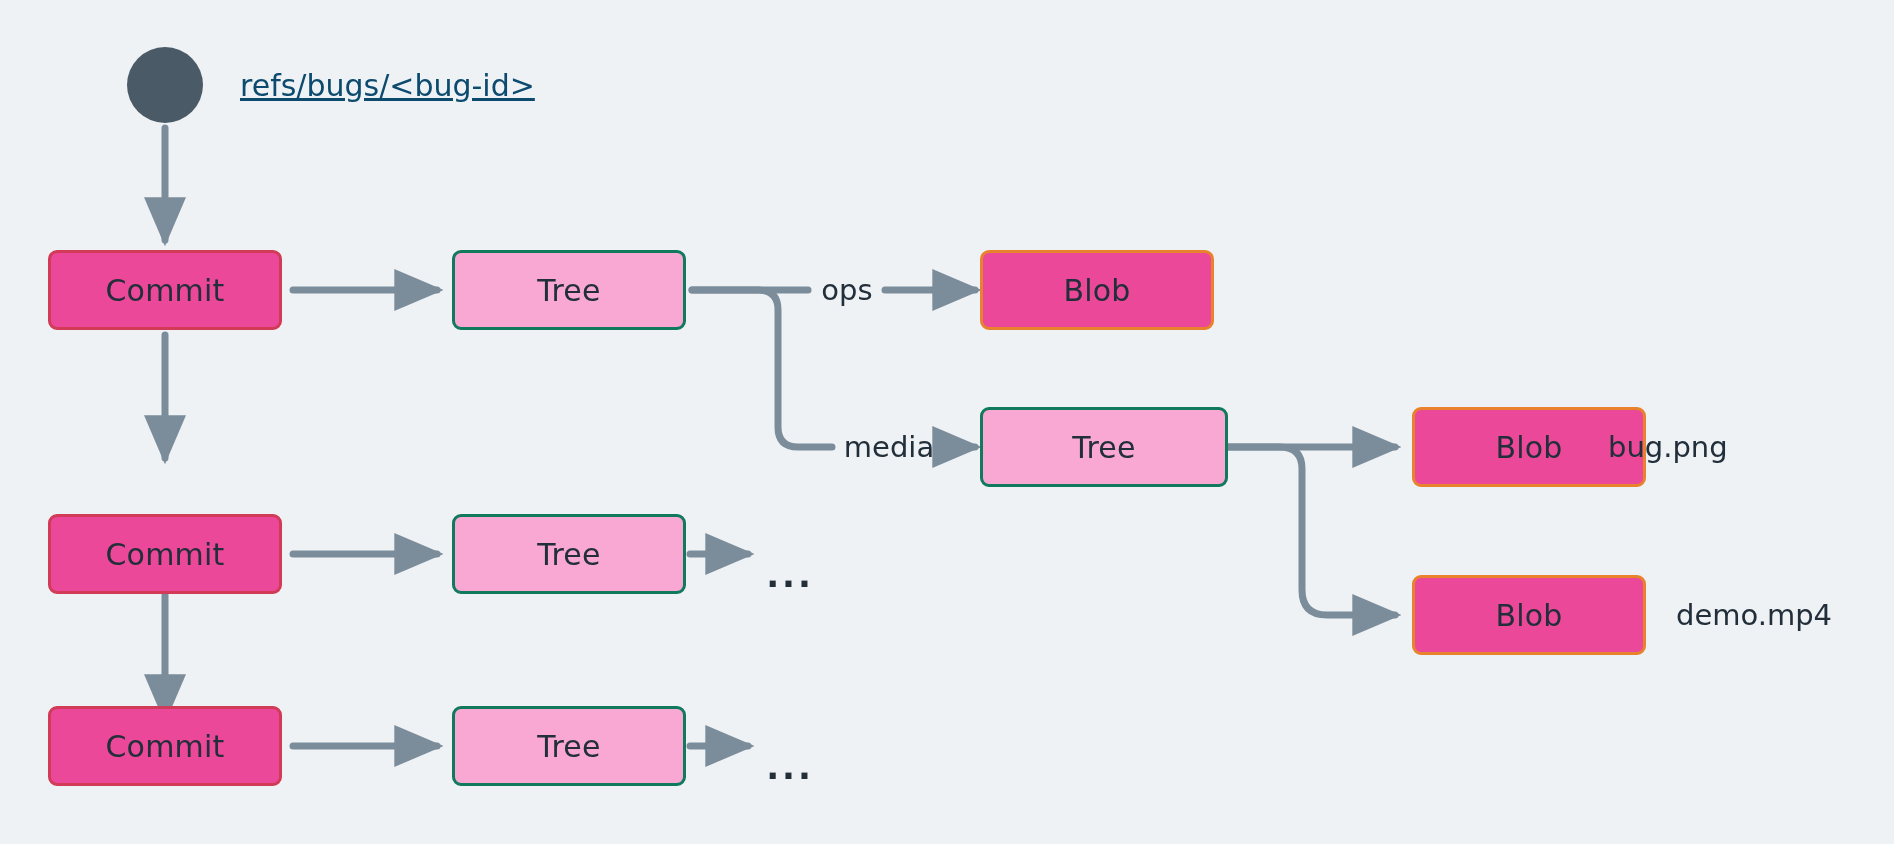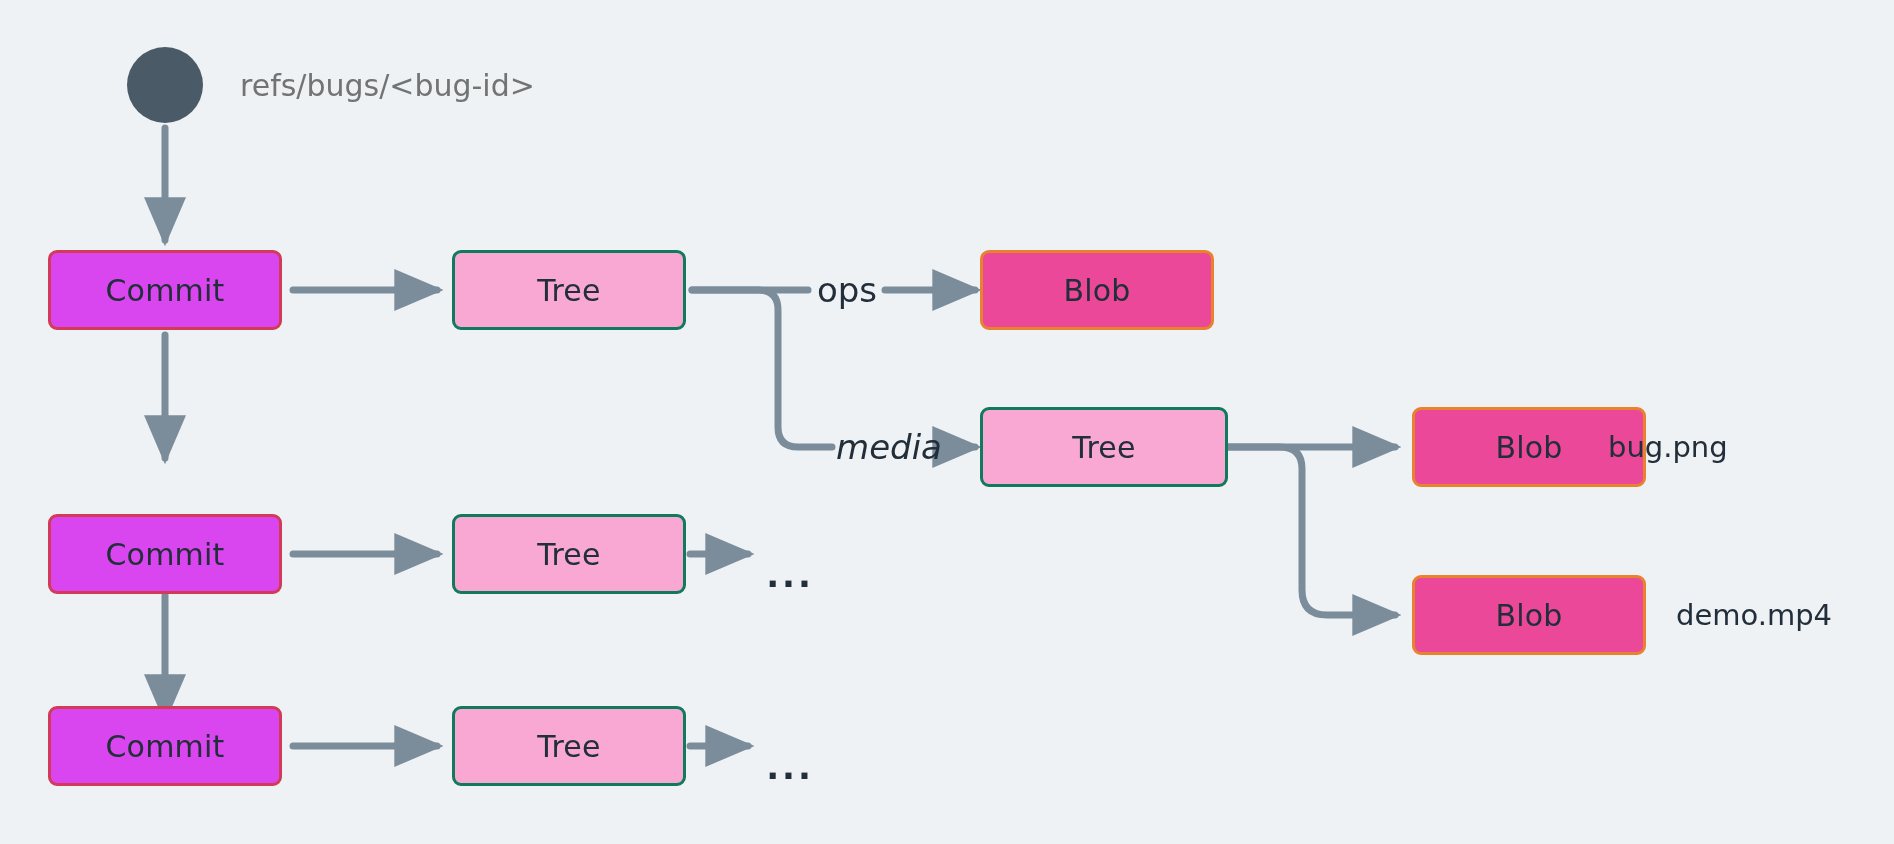--- a/index.html
+++ b/index.html
@@ -31,39 +31,40 @@
   }
   .node-label {
     border-radius: 9px;
     border-width: 3px;
     border-style: solid;
     font-size: 30px;
     color: #222f3a;
     letter-spacing: 0.2px;
   }
   .node-commit {
-    background: #d946ef;
+    background: #ec4899;
     border-color: #d23b57;
     text-align: right;
   }
   .node-tree {
     background: #f9a8d4;
     border-color: #11795c;
   }
   .node-blob {
     background: #ec4899;
     border-color: #e8822c;
   }
   .ref-label {
     font-size: 30px;
-    color: #737373;
+    color: #0c4a6e;
     justify-content: flex-start;
+    text-decoration: underline;
   }
   .edge-label {
-    font-size: 34px;
+    font-size: 29px;
     color: #222f3a;
   }
   .side-label {
     font-size: 29px;
     color: #222f3a;
     justify-content: flex-start;
   }
   .ellipsis {
     font-size: 34px;
     font-weight: bold;
@@ -115,19 +116,19 @@
 <div class="node-label node-tree" style="left:452px; top:250px; width:234px; height:80px;">Tree</div>
 <div class="node-label node-tree" style="left:452px; top:514px; width:234px; height:80px;">Tree</div>
 <div class="node-label node-tree" style="left:452px; top:706px; width:234px; height:80px;">Tree</div>
 <div class="node-label node-tree" style="left:980px; top:407px; width:248px; height:80px;">Tree</div>
 
 <div class="node-label node-blob" style="left:980px; top:250px; width:234px; height:80px;">Blob</div>
 <div class="node-label node-blob" style="left:1412px; top:407px; width:234px; height:80px;">Blob</div>
 <div class="node-label node-blob" style="left:1412px; top:575px; width:234px; height:80px;">Blob</div>
 
 <div class="edge-label" style="left:808px; top:265px; width:78px; height:50px;">ops</div>
-<div class="edge-label" style="left:832px; top:422px; width:114px; height:50px;font-style:italic;">media</div>
+<div class="edge-label" style="left:832px; top:422px; width:114px; height:50px;">media</div>
 
 <div class="side-label" style="left:1608px; top:422px; width:210px; height:50px;">bug.png</div>
 <div class="side-label" style="left:1676px; top:590px; width:230px; height:50px;">demo.mp4</div>
 
 <div class="ellipsis" style="left:760px; top:555px; width:60px; height:40px;">...</div>
 <div class="ellipsis" style="left:760px; top:747px; width:60px; height:40px;">...</div>
 
 </body></html>

